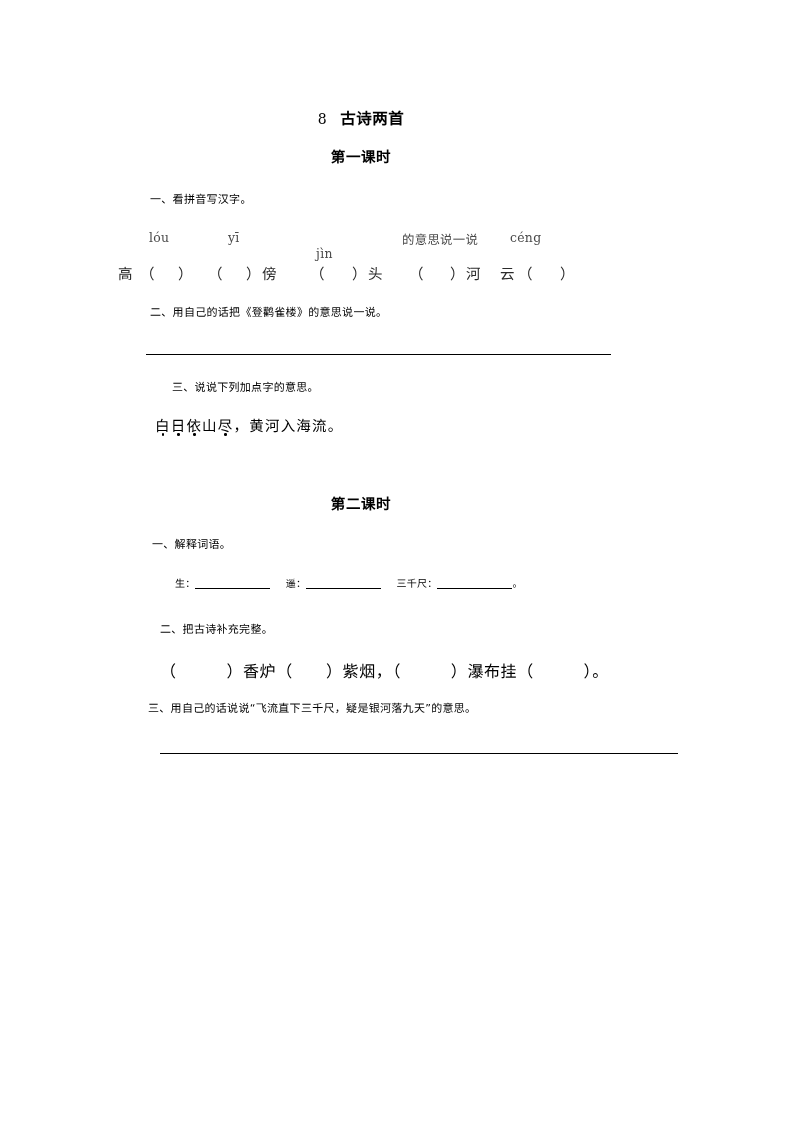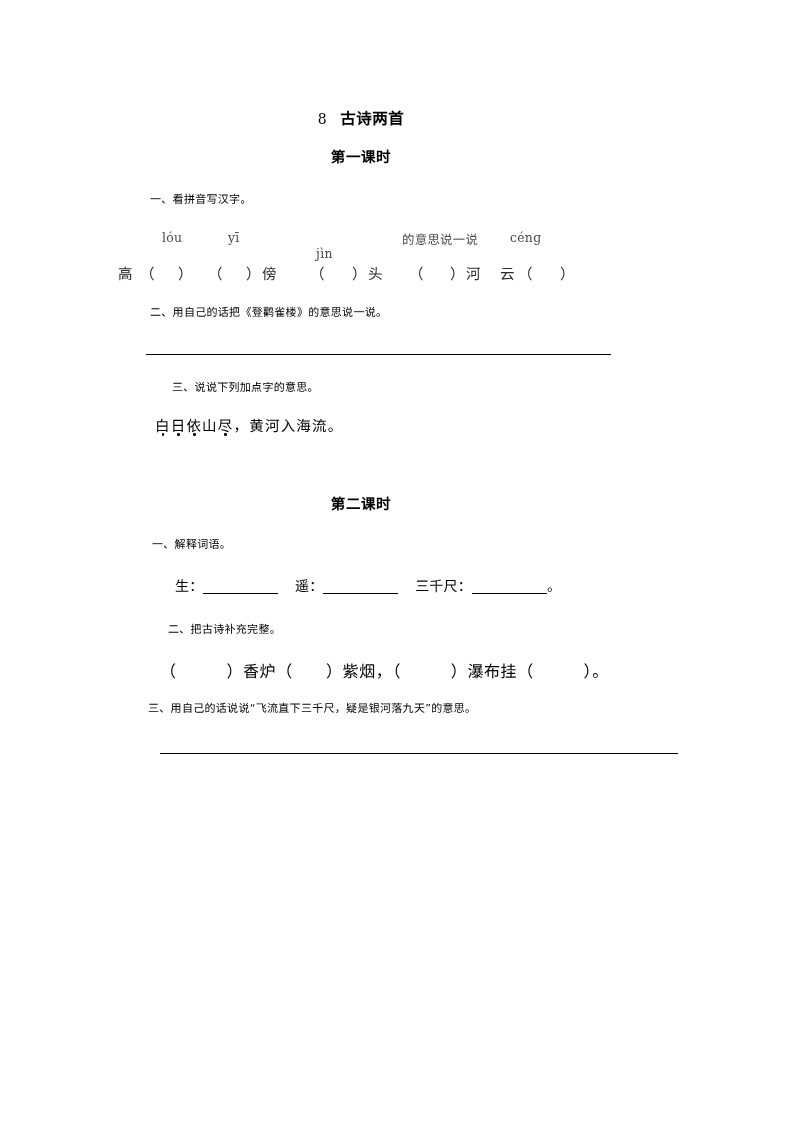--- a/index.html
+++ b/index.html
@@ -125,21 +125,21 @@
 
   <div class="abs doc-title">
     <span class="num">8</span><span class="gap"></span><span>古诗两首</span>
   </div>
 
   <div class="abs lesson-heading" id="lesson1-heading">第一课时</div>
 
   <div class="abs section-heading" style="left:150px; top:190px;">一、看拼音写汉字。</div>
 
   <div class="abs pinyin-row" style="left:0px; top:230px; width:793px; height:18px;">
-    <span style="left:162px;">lóu</span>
+    <span style="left:149px;">lóu</span>
     <span style="left:228px;">yī</span>
     <span style="left:316px;margin-top:16px;">jìn</span>
     <span style="left:402px;">的意思说一说</span>
     <span style="left:510px;">céng</span>
   </div>
 
   <div class="abs hanzi-row" style="left:0px; top:262px; width:793px; height:22px;">
     <span style="left:118px;">高</span>
     <span style="left:140px;">（</span>
     <span style="left:178px;">）</span>
@@ -162,27 +162,27 @@
   <div class="rule" id="rule-1"></div>
 
   <div class="abs section-heading" style="left:150px; top:378px;margin-left:22px;">三、说说下列加点字的意思。</div>
 
   <div class="abs lesson-heading" id="lesson2-heading">第二课时</div>
 
   <div class="abs body-line" style="left:155px; top:414px; font-size:14.5px; letter-spacing:1.2px;" id="poem-line"><span class="dotted">白</span><span class="dotted">日</span><span class="dotted">依</span><span>山</span><span class="dotted">尽</span><span>，</span><span>黄</span><span>河</span><span>入</span><span>海</span><span>流</span><span>。</span></div>
 
   <div class="abs section-heading" style="left:152px; top:535px;">一、解释词语。</div>
 
-  <div class="abs body-line" style="left:175px; top:575px; font-size:14px;">
+  <div class="abs body-line" style="left:175px; top:575px; font-size:10px;">
     <span>生：</span><span class="blank blank-w1"></span>
     <span style="display:inline-block;width:12px;"></span><span>遥：</span><span class="blank blank-w1"></span>
     <span style="display:inline-block;width:12px;"></span><span>三千尺：</span><span class="blank blank-w1"></span><span>。</span>
   </div>
 
-  <div class="abs section-heading" style="left:168px; top:620px;text-align:center;">二、把古诗补充完整。</div>
+  <div class="abs section-heading" style="left:160px; top:620px;text-align:center;">二、把古诗补充完整。</div>
 
   <div class="abs body-line" style="left:160px; top:658px; font-size:16px; letter-spacing:0.6px;">（　　　）香炉（　　）紫烟，（　　　）瀑布挂（　　　）。</div>
 
   <div class="abs section-heading" style="left:148px; top:699px;text-align:center;">三、用自己的话说说“飞流直下三千尺，疑是银河落九天”的意思。</div>
 
   <div class="rule" id="rule-2"></div>
 
 </div>
 
 </body></html>

